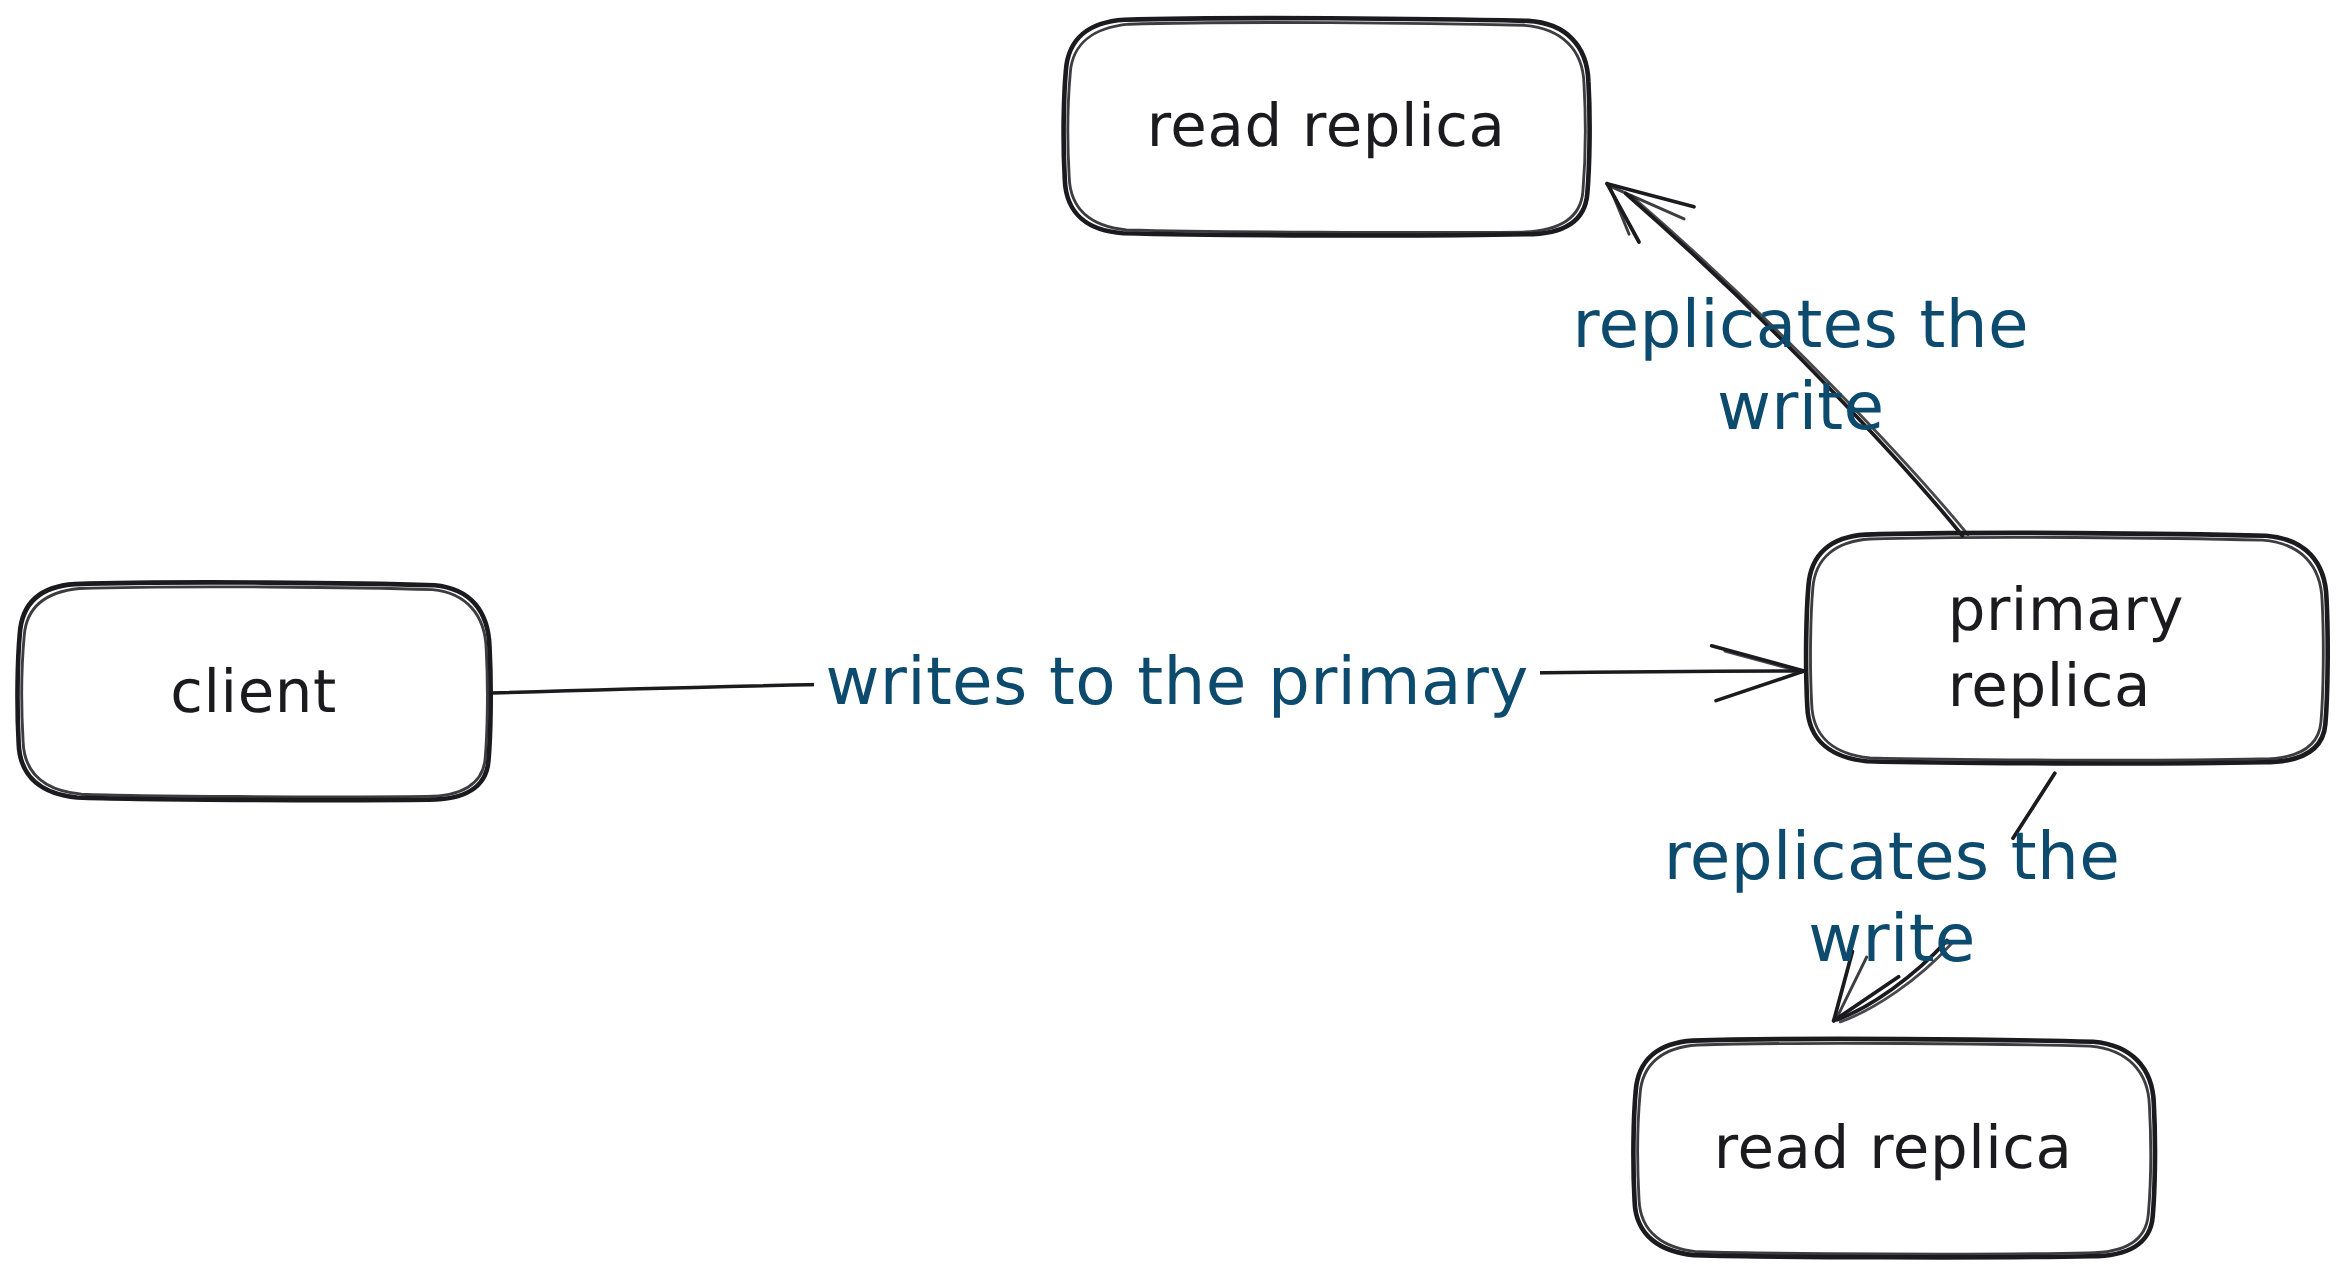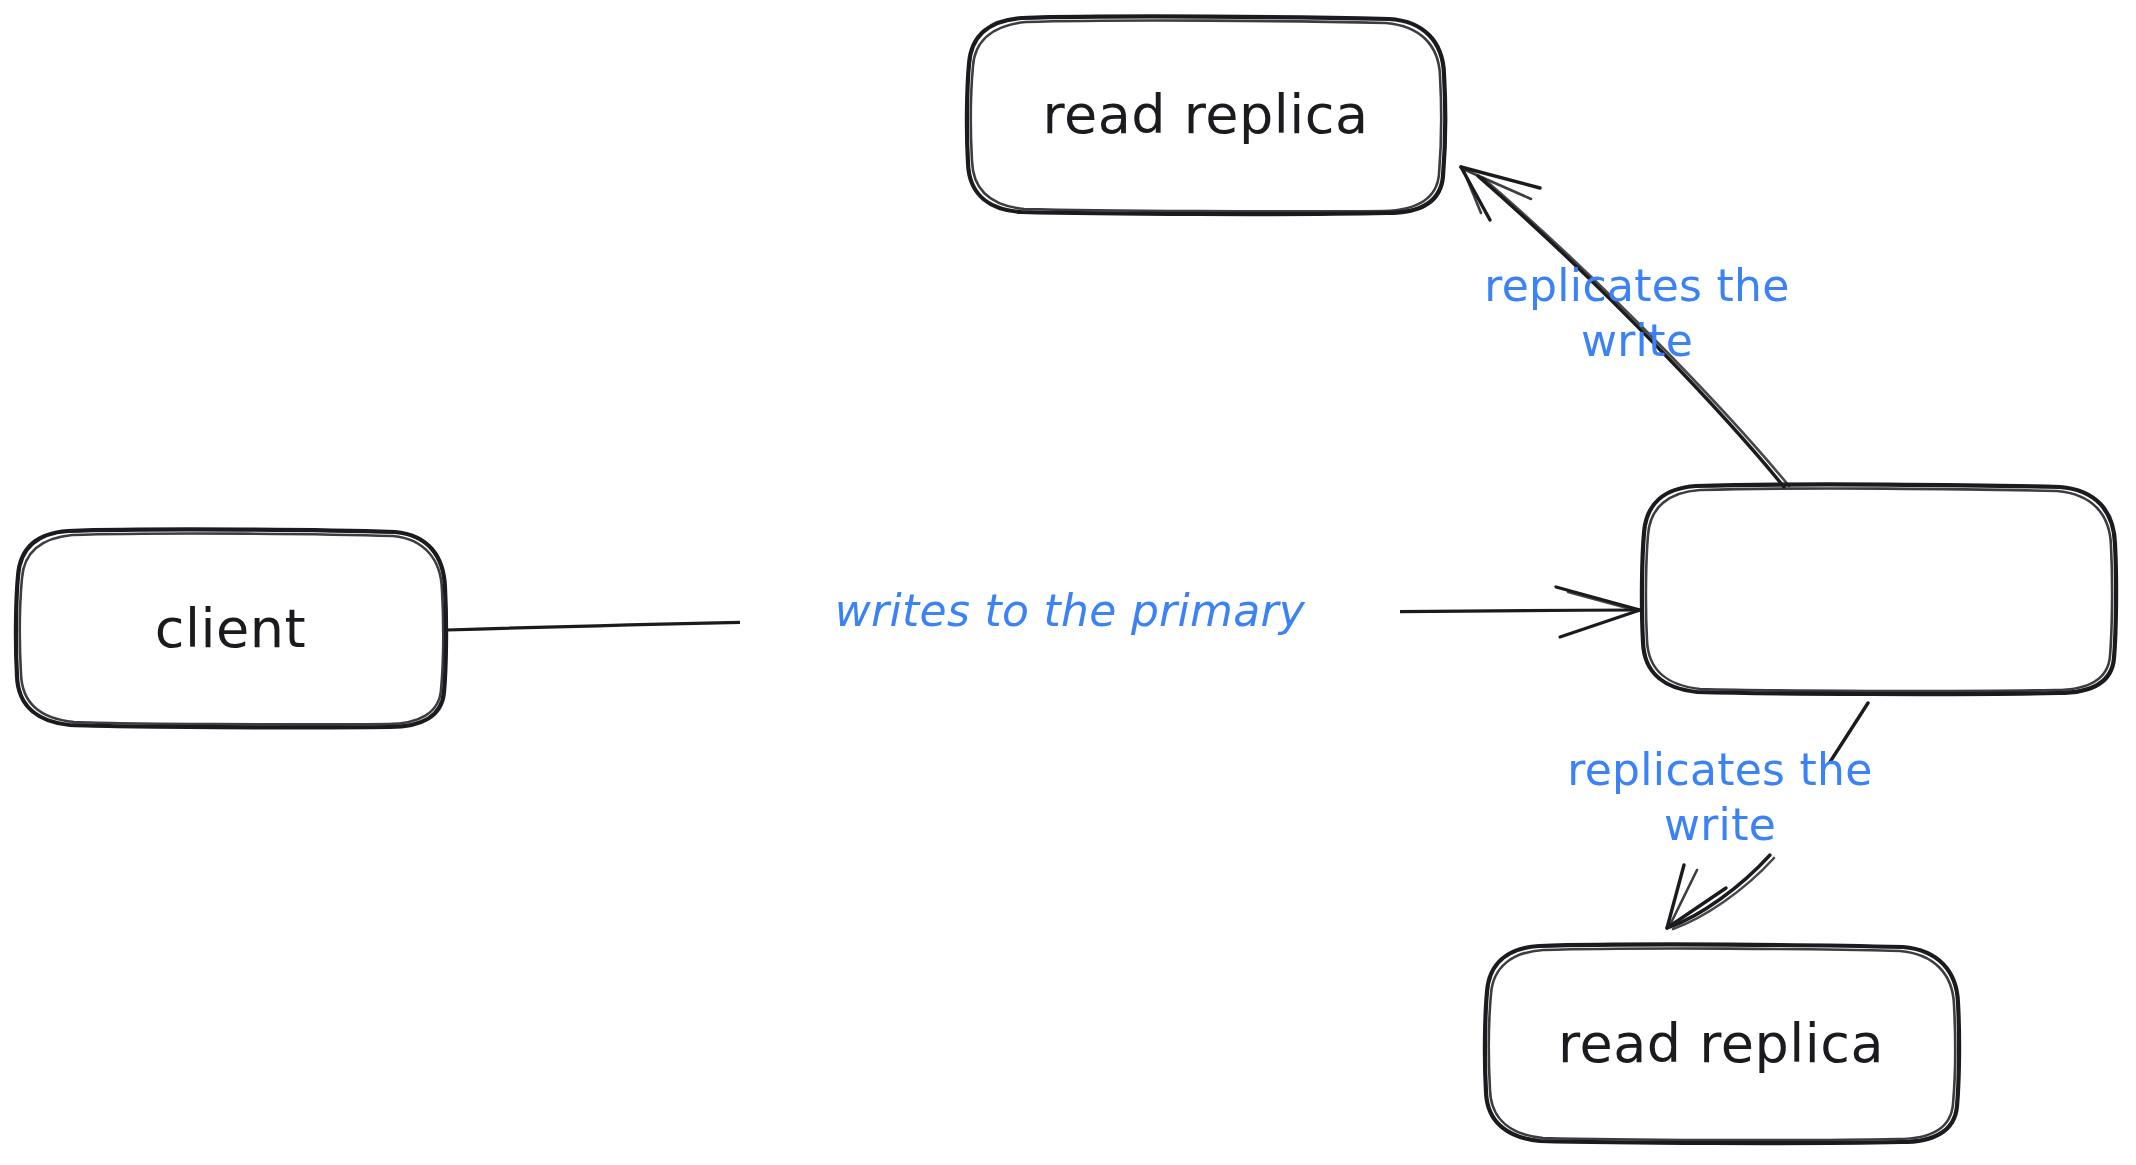--- a/index.html
+++ b/index.html
@@ -33,23 +33,23 @@
     color: #1b1b1f;
     font-family: "DejaVu Sans", sans-serif;
     font-size: 54px;
     line-height: 1.28;
     letter-spacing: 0.5px;
     white-space: pre-line;
     pointer-events: none;
   }
   .edge-label {
     position: absolute;
-    color: #3b82f6;
+    color: #0c4a6e;
     font-family: "DejaVu Sans", sans-serif;
-    font-size: 44px;
+    font-size: 60px;
     line-height: 1.25;
     letter-spacing: 0.3px;
     white-space: pre-line;
     pointer-events: none;
   }
   .edge-label.center {
     text-align: center;
   }
   .edge-label.inline {
     text-align: center;
@@ -182,24 +182,26 @@
         <path stroke-width="2.6" opacity="0.85" d="M 1669 927 L 1697 870"></path>
       </g>
 
     </g>
   </svg>
 
   <div class="node-label" style="left:967px; top:17px; width:477px; height:196px;">read replica</div>
 
   <div class="node-label" style="left:16px; top:530px; width:429px; height:197px;">client</div>
 
+  <div class="node-label" style="left:1641px; top:485px; width:474px; height:208px;">primary
+replica</div>
 
   <div class="node-label" style="left:1484px; top:945px; width:474px; height:197px;">read replica</div>
 
-  <div class="edge-label inline" style="left:740px; top:583px; width:640px;font-style:italic;">writes to the primary</div>
+  <div class="edge-label inline" style="left:740px; top:583px; width:640px;">writes to the primary</div>
 
   <div class="edge-label center" style="left:1407px; top:258px; width:460px;">replicates the
 write</div>
 
   <div class="edge-label center" style="left:1490px; top:742px; width:460px;">replicates the
 write</div>
 
 </div>
 
 </body></html>

